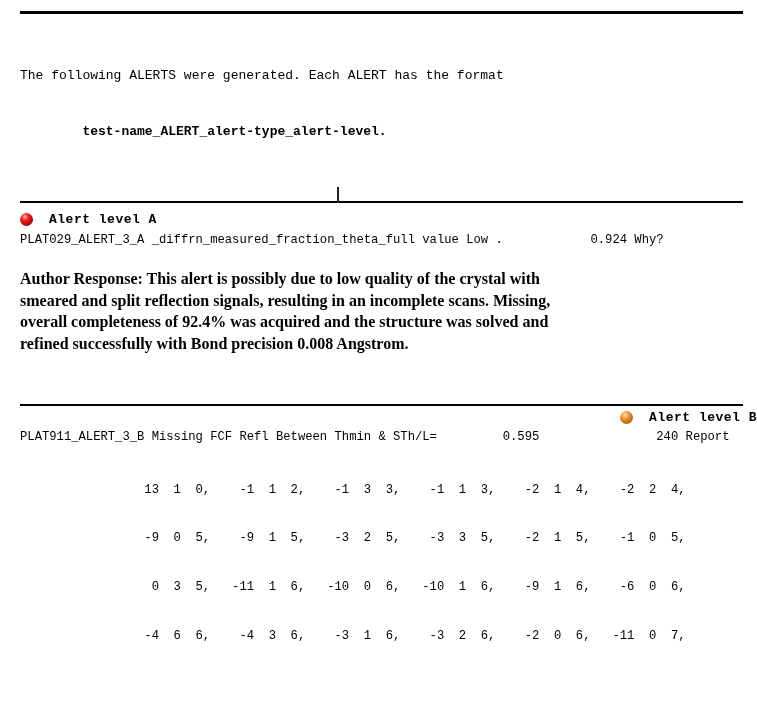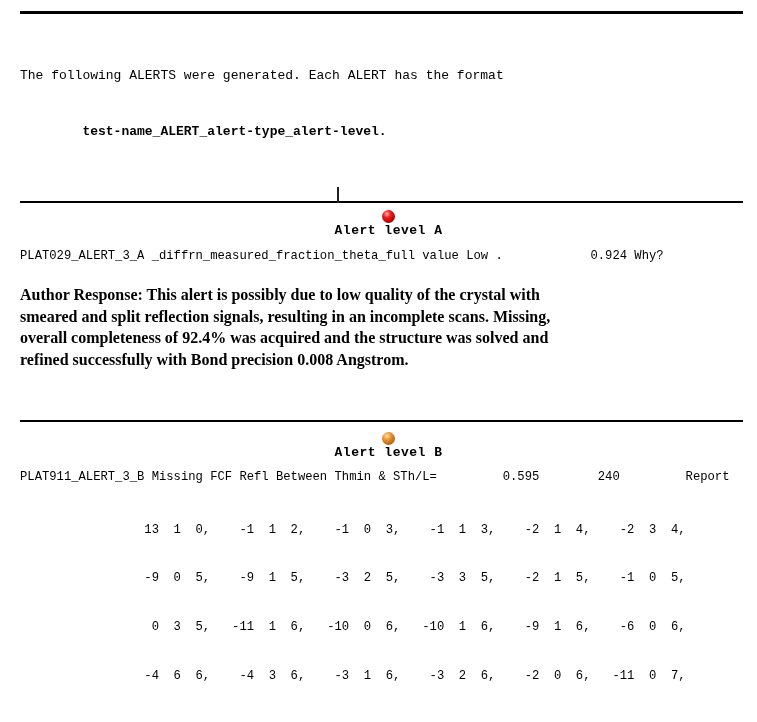--- a/index.html
+++ b/index.html
@@ -14,43 +14,42 @@
   .rule { height: 2px; background: #000; width: 723px; }
   .rule.thick { height: 3px; }
   #rule-top { margin-top: 11px; }
   #rule-a { margin-top: 23px; }
   #rule-b { margin-top: 50px; }
 
   .intro { margin-top: 16px; font-size: 13px; line-height: 18.5px; white-space: pre; }
   .intro .fmt-line { font-weight: bold; padding-left: 8ch; }
 
   .alert-heading {
-    display: flex; align-items: center; gap: 0;
+    display: flex; align-items: center; gap: 16px;
     font-size: 13px; font-weight: bold; letter-spacing: 0.5px;
     height: 18px;
-    flex-direction: column;
   }
   #heading-a { margin-top: 7px; }
-  #heading-b { margin-top: 10px; }
+  #heading-b { margin-top: 2px; justify-content: flex-end; }
 
   .ball { width: 13px; height: 13px; border-radius: 50%; flex: 0 0 auto; }
   .ball.red {
     background: radial-gradient(circle at 38% 30%, #ffb3b3 0%, #ee2222 30%, #aa0000 72%, #550000 100%);
   }
   .ball.orange {
     background: radial-gradient(circle at 38% 30%, #ffe0a8 0%, #e8922f 35%, #b26310 75%, #6b3d05 100%);
   }
 
   pre.entry { font-family: inherit; font-size: 12.2px; line-height: 16px; white-space: pre; }
   #entry-a { margin-top: 4px; }
   #entry-b { margin-top: 3px; margin-bottom: 4px; }
-  pre.entry .val { display: inline-block; text-align: right; margin-top: 16px; }
+  pre.entry .val { display: inline-block; text-align: right; }
   #entry-a .val { width: 17ch; }
   #entry-b .val { width: 14ch; }
-  #entry-b .count { display: inline-block; text-align: center; width: 19ch; }
+  #entry-b .count { display: inline-block; text-align: right; width: 19ch; }
   pre.entry .lnk { margin-left: 1ch; }
 
   .refl-table { margin-top: 1px; font-size: 12.2px; line-height: 16.3px; white-space: pre; }
   .refl-table .trow { padding-left: 15ch; }
 
   .author-response {
     font-family: "Liberation Serif", "DejaVu Serif", serif;
     font-weight: bold; font-size: 16px; line-height: 21.5px;
     white-space: nowrap;
   }
@@ -94,21 +93,21 @@
   <div id="rule-b" class="rule"></div>
 
   <div id="heading-b" class="alert-heading">
     <span class="ball orange"></span>
     <span>Alert level B</span>
   </div>
 
   <pre id="entry-b" class="entry"><span class="tid">PLAT911_ALERT_3_B</span><span> Missing FCF Refl Between Thmin &amp; STh/L=</span><span class="val">0.595</span><span class="count">240</span><span class="lnk">Report</span></pre>
 
   <div class="refl-table">
-    <div class="trow">  13  1  0,    -1  1  2,    -1  0  3,    -1  1  3,    -2  1  4,    -2  3  4,</div>
+    <div class="trow">  13  1  0,    -1  1  2,    -1  3  3,    -1  1  3,    -2  1  4,    -2  2  4,</div>
     <div class="trow">  -9  0  5,    -9  1  5,    -3  2  5,    -3  3  5,    -2  1  5,    -1  0  5,</div>
     <div class="trow">   0  3  5,   -11  1  6,   -10  0  6,   -10  1  6,    -9  1  6,    -6  0  6,</div>
     <div class="trow">  -4  6  6,    -4  3  6,    -3  1  6,    -3  2  6,    -2  0  6,   -11  0  7,</div>
     
     
     
     
     
     
     

